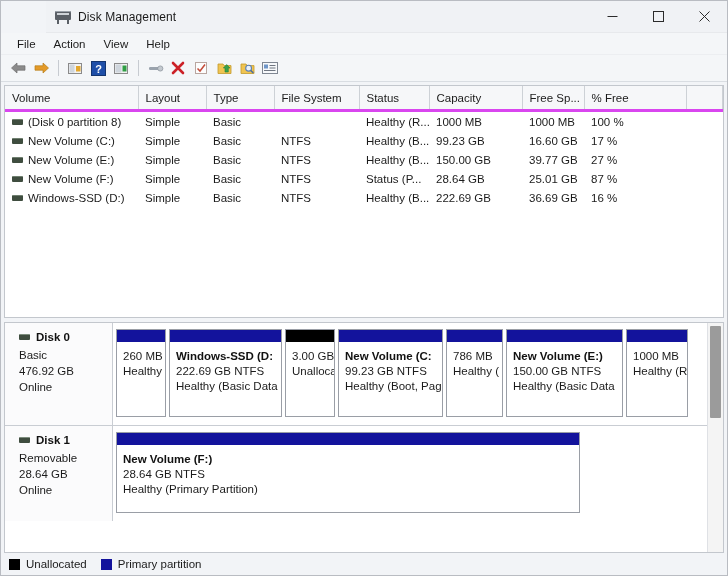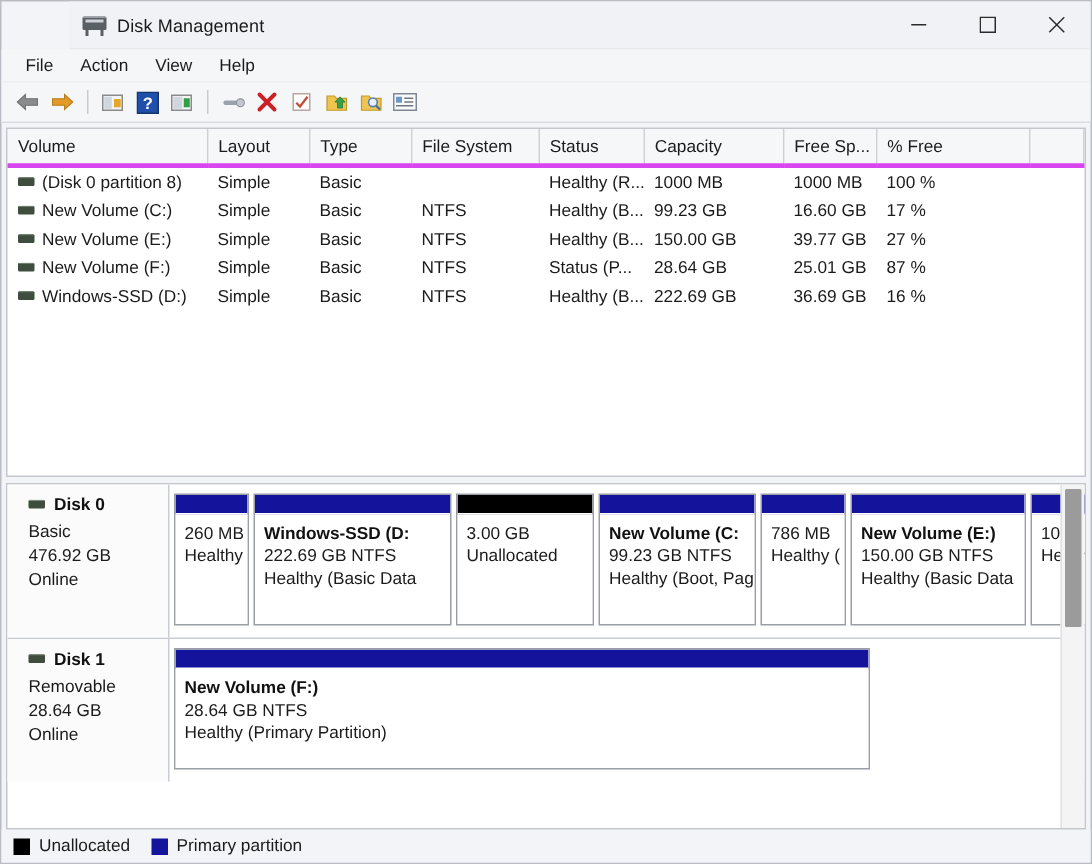--- a/index.html
+++ b/index.html
@@ -508,29 +508,29 @@
       </div>
       <div class="parts">
         <div class="part" style="width:50px">
           <div class="cap"></div>
           <div class="pbody">
             <div class="pname"></div>
             <div class="pline">260 MB</div>
             <div class="pline">Healthy</div>
           </div>
         </div>
-        <div class="part" style="width:132px">
+        <div class="part" style="width:113px">
           <div class="cap"></div>
           <div class="pbody">
             <div class="pname">Windows-SSD  (D:</div>
             <div class="pline">222.69 GB NTFS</div>
             <div class="pline">Healthy (Basic Data</div>
           </div>
         </div>
-        <div class="part unalloc" style="width:92px">
+        <div class="part unalloc" style="width:50px">
           <div class="cap"></div>
           <div class="pbody">
             <div class="pname"></div>
             <div class="pline">3.00 GB</div>
             <div class="pline">Unallocated</div>
           </div>
         </div>
         <div class="part" style="width:105px">
           <div class="cap"></div>
           <div class="pbody">

